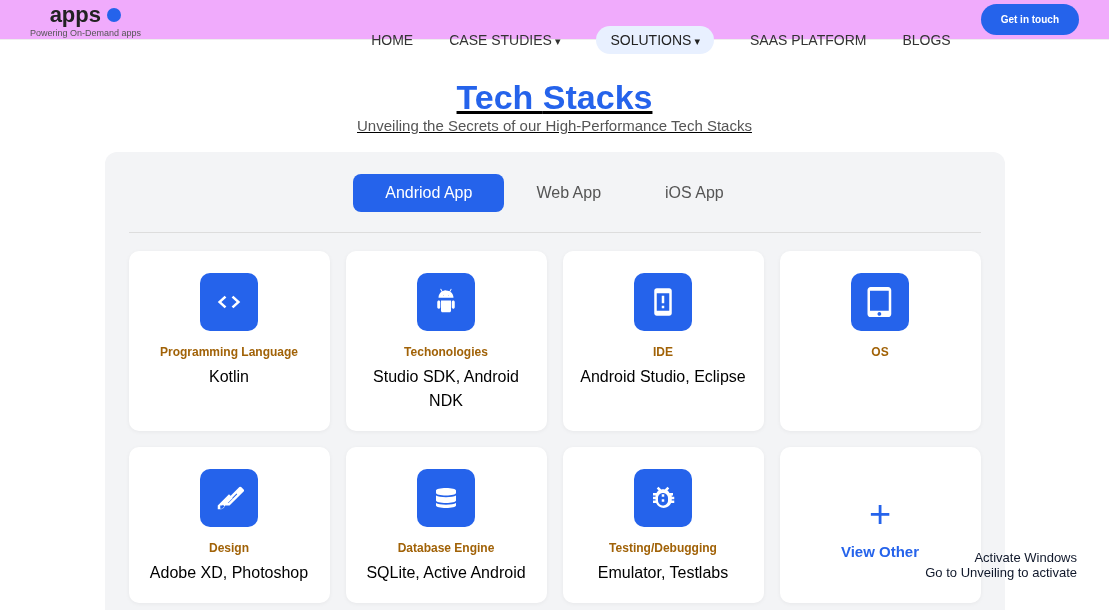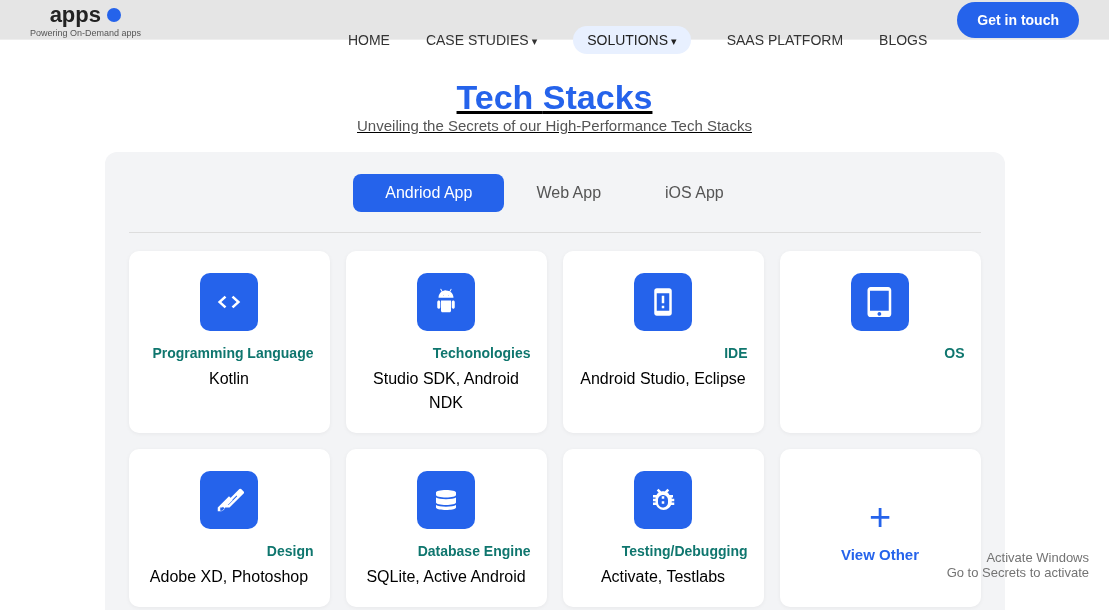--- a/index.html
+++ b/index.html
@@ -11,21 +11,21 @@
       overflow: hidden;
     }
 
     
     nav {
       display: flex;
       align-items: center;
       padding: 0 30px;
       height: 40px;
       border-bottom: 1px solid #eee;
-      background: #e5e5e5;
+      background: #f0abfc;
     }
     .nav-logo {
       display: flex;
       flex-direction: column;
       align-items: center;
       margin-right: auto;
     }
     .nav-logo .logo-text {
       font-size: 22px;
       font-weight: bold;
@@ -68,21 +68,21 @@
     .nav-links .with-arrow::after {
       content: ' ▾';
       font-size: 11px;
     }
     .nav-cta {
       background: #2563eb;
       color: #fff;
       border: none;
       border-radius: 24px;
       padding: 10px 20px;
-      font-size: 14px;
+      font-size: 10px;
       font-weight: 600;
       cursor: pointer;
     }
 
     
     .hero {
       text-align: center;
       padding: 38px 20px 18px;
       text-decoration: underline;
     }
@@ -156,25 +156,24 @@
       align-items: center;
       justify-content: center;
       margin: 0 auto 14px;
     }
     .card-icon svg {
       width: 30px;
       height: 30px;
       fill: #fff;
     }
     .card-title {
-      font-size: 14px;
+      font-size: 12px;
       font-weight: 700;
-      color: #0f766e;
+      color: #a16207;
       margin-bottom: 6px;
-      text-align: right;
     }
     .card-desc {
       font-size: 16px;
       color: #000000;
       line-height: 1.5;
     }
 
     
     .card-view-other {
       background: #fff;
@@ -197,23 +196,23 @@
     .view-other-label {
       font-size: 15px;
       font-weight: 700;
       color: #2563eb;
     }
 
     
     .windows-watermark {
       position: fixed;
       bottom: 30px;
-      right: 20px;
+      right: 32px;
       font-size: 13px;
-      color: #737373;
+      color: #0f172a;
       text-align: right;
       pointer-events: none;
     }
   </style>
 </head>
 <body>
 
 <nav>
   <div class="nav-logo">
     <div>
@@ -308,27 +307,27 @@
       <div class="card-desc">SQLite, Active Android</div>
     </div>
 
     <div class="card">
       <div class="card-icon">
         <svg viewBox="0 0 24 24">
           <path d="M20 8h-2.8c-.4-.8-1-1.5-1.7-2L17 4.4 15.6 3l-2.2 2.2C13 5.1 12.5 5 12 5s-1 .1-1.4.2L8.4 3 7 4.4 8.5 6C7.8 6.5 7.2 7.2 6.8 8H4v2h2.1c-.1.3-.1.7-.1 1H4v2h2c0 .3 0 .7.1 1H4v2h2.5c1 2.3 3.3 4 6 4s5-1.7 6-4H21v-2h-2.1c.1-.3.1-.7.1-1h2v-2h-2c0-.3 0-.7-.1-1H20V8zm-8 10c-2.2 0-4-1.8-4-4v-2c0-2.2 1.8-4 4-4s4 1.8 4 4v2c0 2.2-1.8 4-4 4zm-1-9h2v2h-2v-2zm0 4h2v2h-2v-2z"></path>
         </svg>
       </div>
       <div class="card-title">Testing/Debugging</div>
-      <div class="card-desc">Activate, Testlabs</div>
+      <div class="card-desc">Emulator, Testlabs</div>
     </div>
 
     <div class="card-view-other">
       <div class="view-other-plus">+</div>
       <div class="view-other-label">View Other</div>
     </div>
 
   </div>
 </div>
 
 <div class="windows-watermark">
   <div>Activate Windows</div>
-  <div>Go to Secrets to activate</div>
+  <div>Go to Unveiling to activate</div>
 </div>
 
 </body></html>

